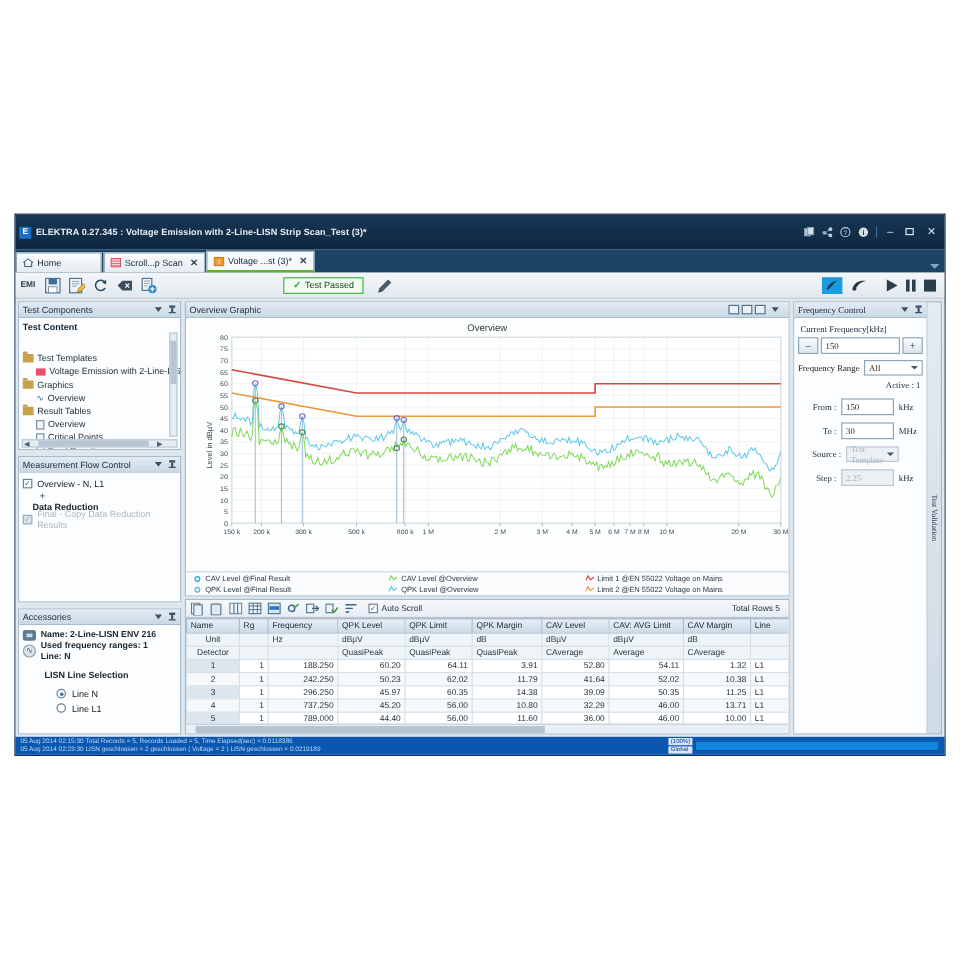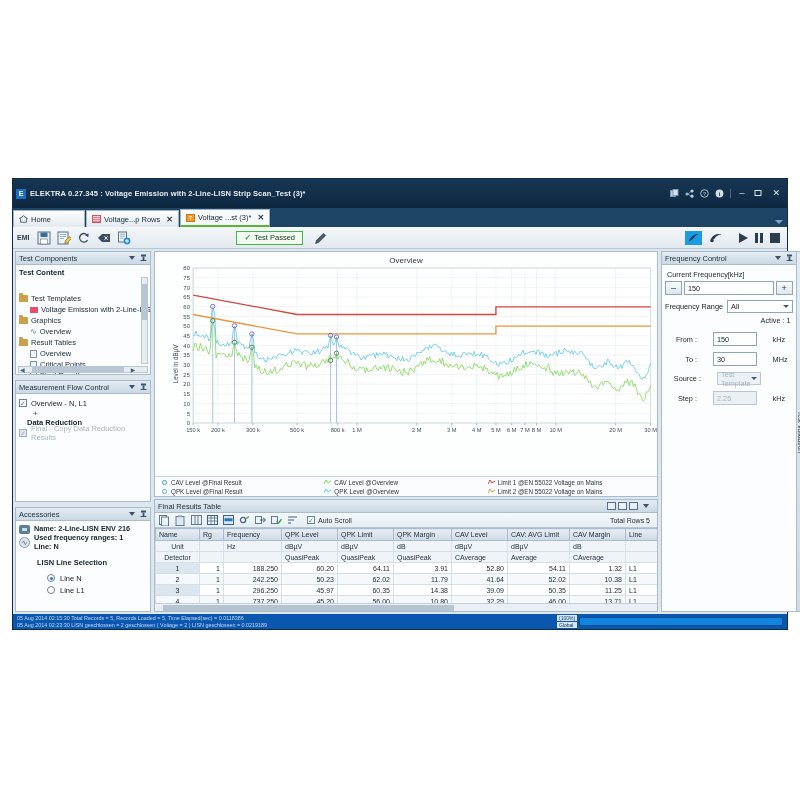--- a/index.html
+++ b/index.html
@@ -91,21 +91,21 @@
   .transport { display: flex; gap: 7px; align-items: center; margin-left: 10px; padding-right: 3px;}
   .tri-play { width:0;height:0;border-left:9px solid #2c3d4c;border-top:5px solid transparent;border-bottom:5px solid transparent;}
   .pause-b { display:flex; gap:2px; }
   .pause-b i { display:block; width:3px; height:10px; background:#2c3d4c; }
   .stop-b { width:10px;height:10px;background:#2c3d4c; }
 
   
   .body { flex: 1; display: flex; min-height: 0; background: #dfe7ee; }
   .col-left { width: 140px; flex: none; display: flex; flex-direction: column; gap: 5px; padding: 2px; }
   .col-mid { flex: 1; display: flex; flex-direction: column; gap: 2px; padding: 2px 1px; min-width: 0; }
-  .col-right { width: 128px; flex: none; display: flex; padding: 2px; }
+  .col-right { width: 128px; flex: none; display: flex; padding: 2px; font-family: Liberation Serif, serif; }
 
   .panel {
     background: #f4f8fb; border: 1px solid #a9bccd;
     display: flex; flex-direction: column; min-height: 0;
   }
   .panel-head {
     height: 13px; background: linear-gradient(#e3ebf2, #cbd9e4);
     border-bottom: 1px solid #a9bccd;
     display: flex; align-items: center; padding: 0 3px;
     font-size: 7.5px; color: #223241; flex: none;
@@ -227,21 +227,21 @@
   }
   .fld.dim { background: #eaf0f4; color: #a7b6c2; border-color: #b8c6d1; }
   .row2 { display: flex; align-items: center; gap: 4px; margin-bottom: 6px; font-size: 7.3px; }
   .sel {
     height: 13px; border: 1px solid #8fa6b8; background: #fff; flex: 1;
     display: flex; align-items: center; padding: 0 3px; font-size: 7.3px;
     justify-content: space-between;
   }
   .sel.dim { background: #eaf0f4; color: #a9b7c2; border-color: #bcc9d3; }
   .sel .cv { width:0;height:0;border-left:3px solid transparent;border-right:3px solid transparent;border-top:3px solid #44586a;}
-  .frm-row { display: flex; align-items: center; gap: 16px; margin-bottom: 6px; font-size: 7.3px; }
+  .frm-row { display: flex; align-items: center; gap: 4px; margin-bottom: 6px; font-size: 7.3px; }
   .frm-row .lbl { width: 32px; text-align: right; color: #1b2a36; }
   .frm-row .unit { width: 20px; color: #1b2a36; }
   .vtab {
     width: 12px; background: linear-gradient(#e4ebf2, #cfdbe5); border: 1px solid #a9bccd;
     border-left: none; display: flex; align-items: center; justify-content: center;
   }
   .vtab span {
     writing-mode: vertical-rl; font-size: 6.5px; color: #2a3b49; white-space: nowrap;
   }
 
@@ -313,21 +313,21 @@
       </span>
       <span>Home</span>
     </div>
     <div class="tab">
       <span class="tabico">
         <svg width="9" height="8" viewBox="0 0 9 8">
             <rect x="0.5" y="0.5" width="8" height="7" fill="#fdd9de" stroke="#d94f66"></rect>
             <path d="M0.5 2.5h8M0.5 4.5h8M0.5 6.5h8" stroke="#d94f66" stroke-width="0.7"></path>
           </svg>
       </span>
-      <span>Voltage...p Rows</span>
+      <span>Scroll...p Scan</span>
       <span class="closex">✕</span>
     </div>
     <div class="tab active">
       <span class="tabico">
         <svg width="9" height="8" viewBox="0 0 9 8">
             <rect x="0.5" y="0.5" width="8" height="7" fill="#f29b2e" stroke="#c97718"></rect>
             <text x="4.5" y="6" font-size="5" text-anchor="middle" fill="#fff">T</text>
           </svg>
       </span>
       <span>Voltage ...st (3)*</span>
@@ -535,20 +535,29 @@
               <span>Line L1</span>
             </div>
           </div>
         </div>
       </div>
     </div>
 
     <div class="col-mid">
 
       <div class="panel" id="chart-panel">
+        <div class="panel-head">
+          <span class="ph-title">Overview Graphic</span>
+          <span class="chart-head-icons">
+            <span class="chi"></span>
+            <span class="chi"></span>
+            <span class="chi"></span>
+            <span class="ph-caret" style="margin-left:3px"></span>
+          </span>
+        </div>
         <div class="panel-body" style="padding:0">
           <div class="chart-area">
             <div class="chart-title">Overview</div>
             <div class="ylabel">Level in dBµV</div>
             <div class="xlabel">Frequency in Hz</div>
 
             <svg id="plot" width="100%" height="205" viewBox="0 0 474 205" preserveAspectRatio="none" style="position:absolute;left:0;top:0;">
                 <rect x="36" y="16" width="432" height="155" fill="#ffffff" stroke="#b9c8d4" stroke-width="0.8"></rect>
                 <line x1="36" y1="171" x2="468" y2="171" stroke="#e7edf2" stroke-width="0.6"></line>
                 <text x="33" y="173.2" text-anchor="end" font-size="5.6" fill="#3f4e5c" font-family="Liberation Sans, sans-serif">0</text>
@@ -697,29 +706,20 @@
                     </svg>
                   </span>
                   <span>Limit 2 @EN 55022 Voltage on Mains</span>
                 </div>
             </div>
           </div>
         </div>
       </div>
 
       <div class="panel" id="table-panel">
-        <div class="panel-head">
-          <span class="ph-title">Final Results Table</span>
-          <span class="chart-head-icons">
-            <span class="chi"></span>
-            <span class="chi"></span>
-            <span class="chi"></span>
-            <span class="ph-caret" style="margin-left:3px"></span>
-          </span>
-        </div>
 
         <div class="tbl-toolbar">
           <span class="tbi">
               <svg width="11" height="11" viewBox="0 0 11 11">
                 <rect x="0.5" y="0.5" width="7" height="9" fill="#f3f8fb" stroke="#5d7c97"></rect>
                 <rect x="2.5" y="2" width="7" height="9" fill="#e9f1f7" stroke="#5d7c97"></rect>
               </svg>
             </span>
           <span class="tbi">
               <svg width="11" height="11" viewBox="0 0 11 11">

